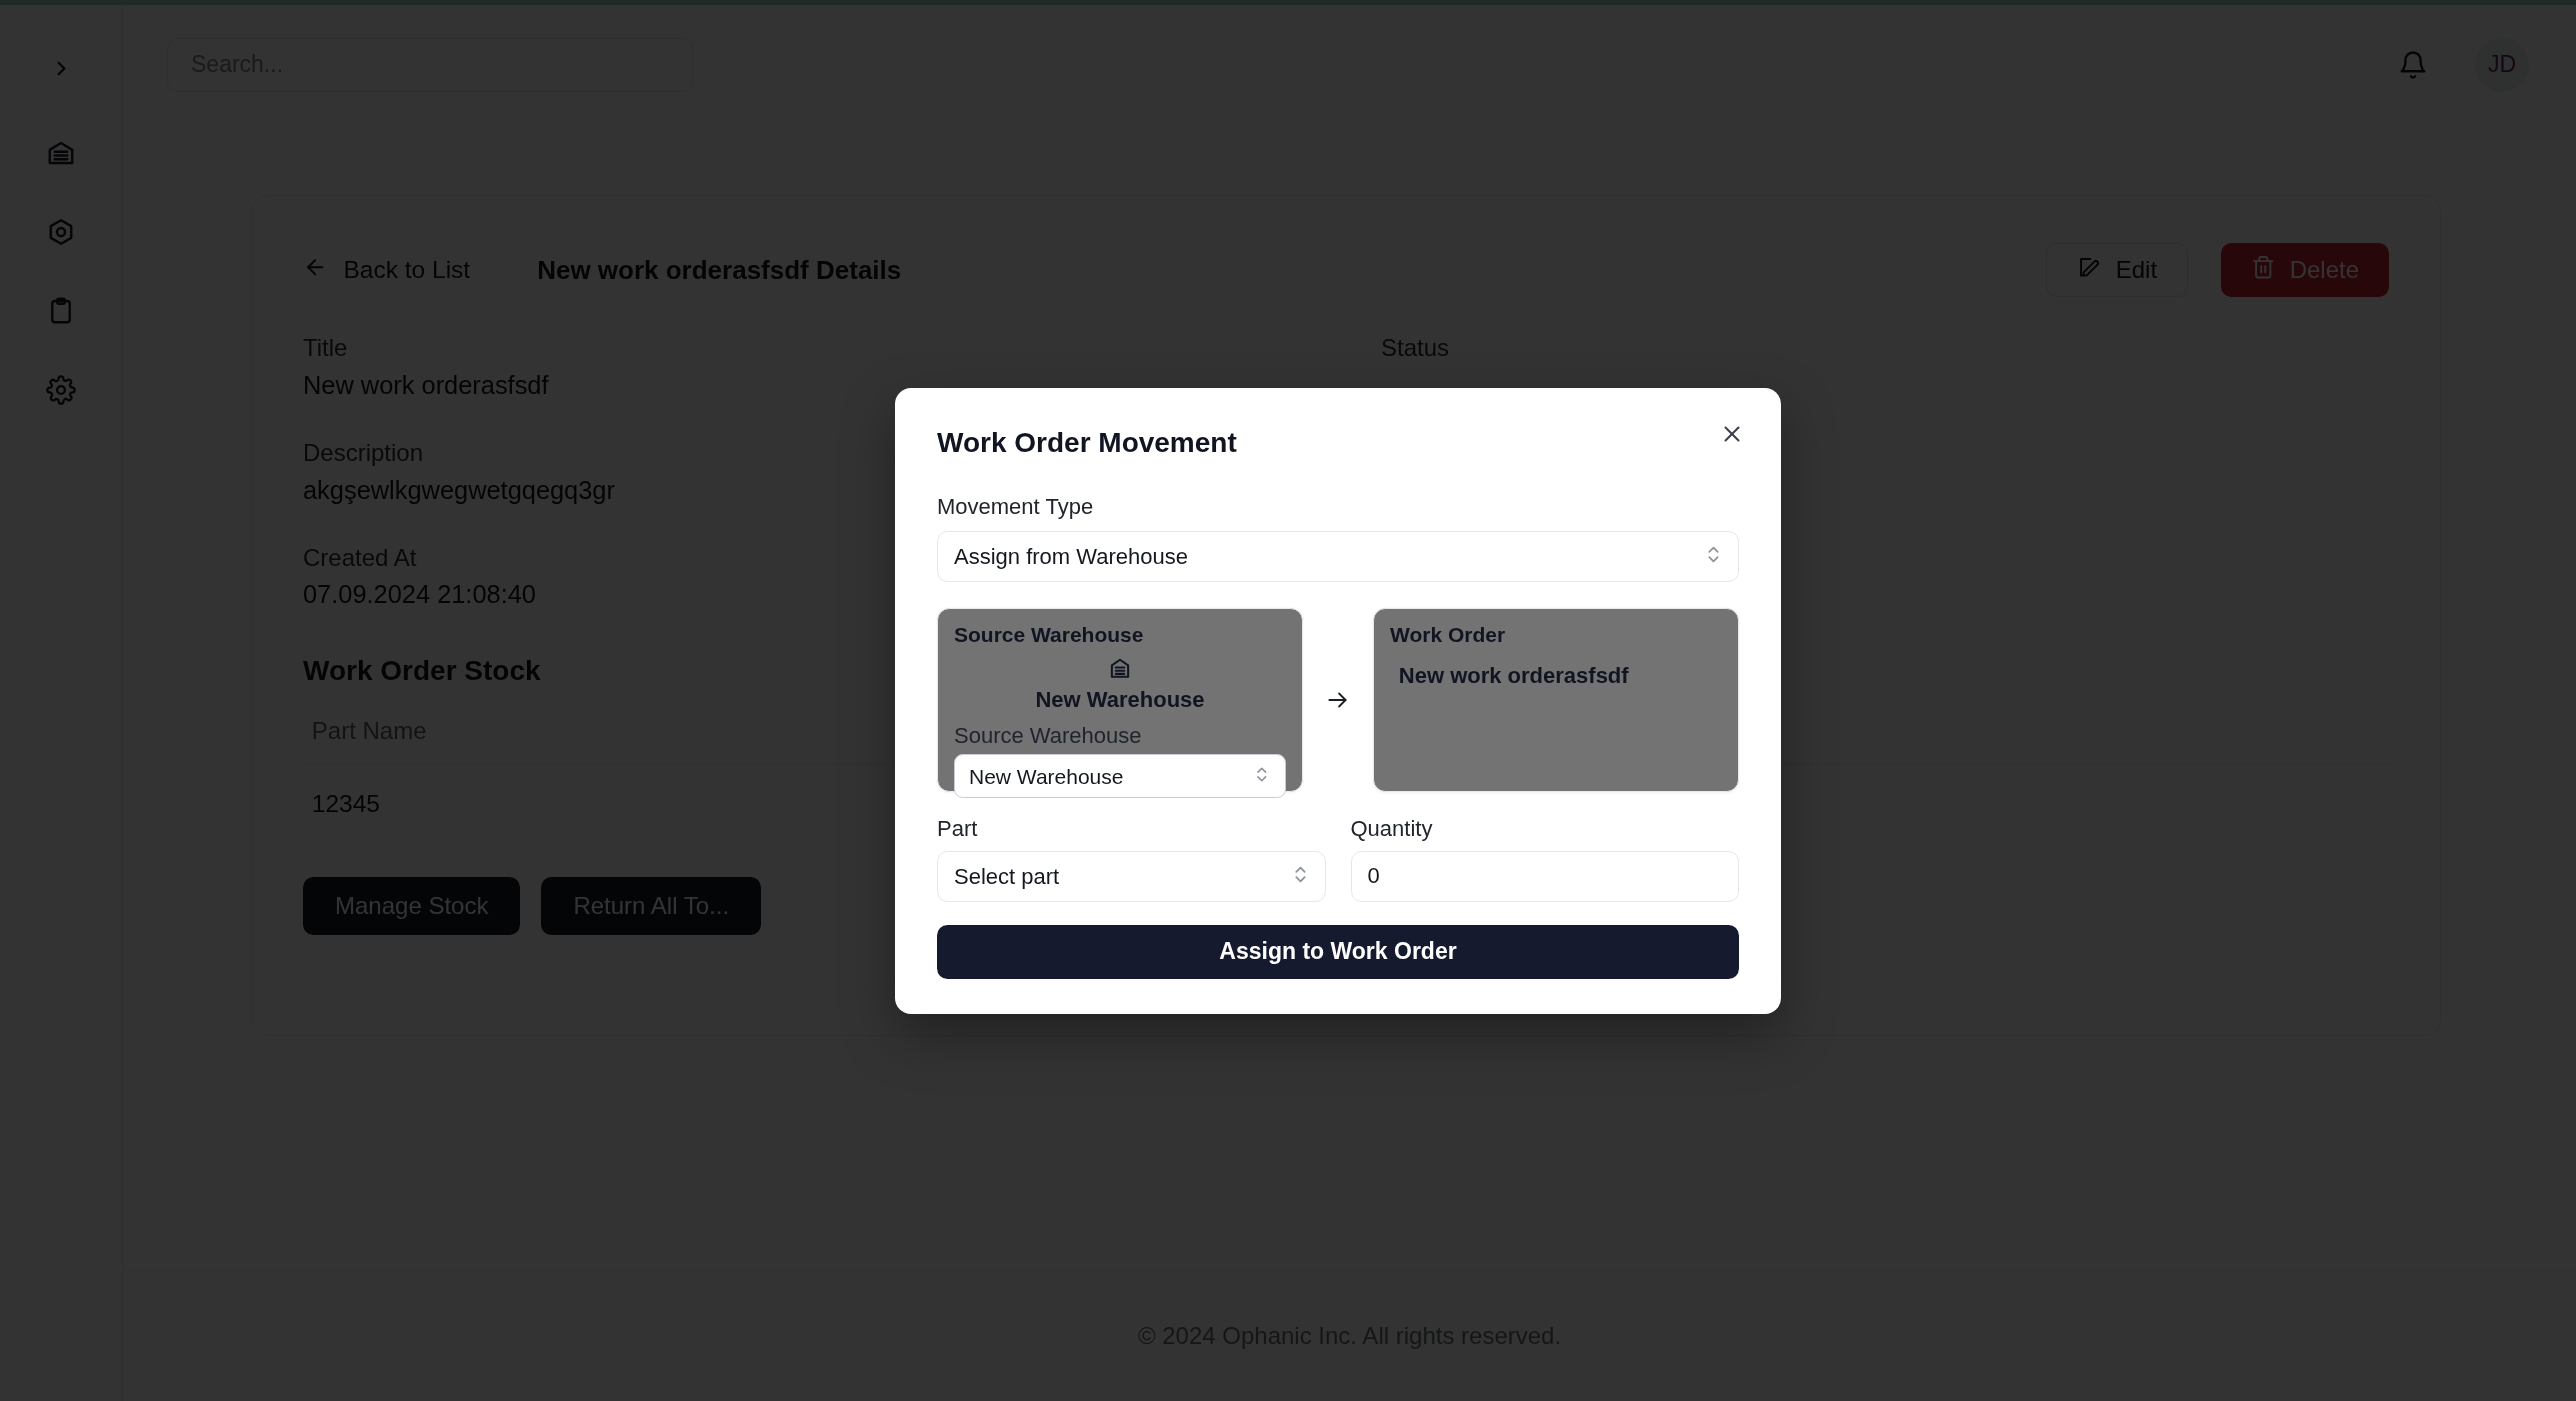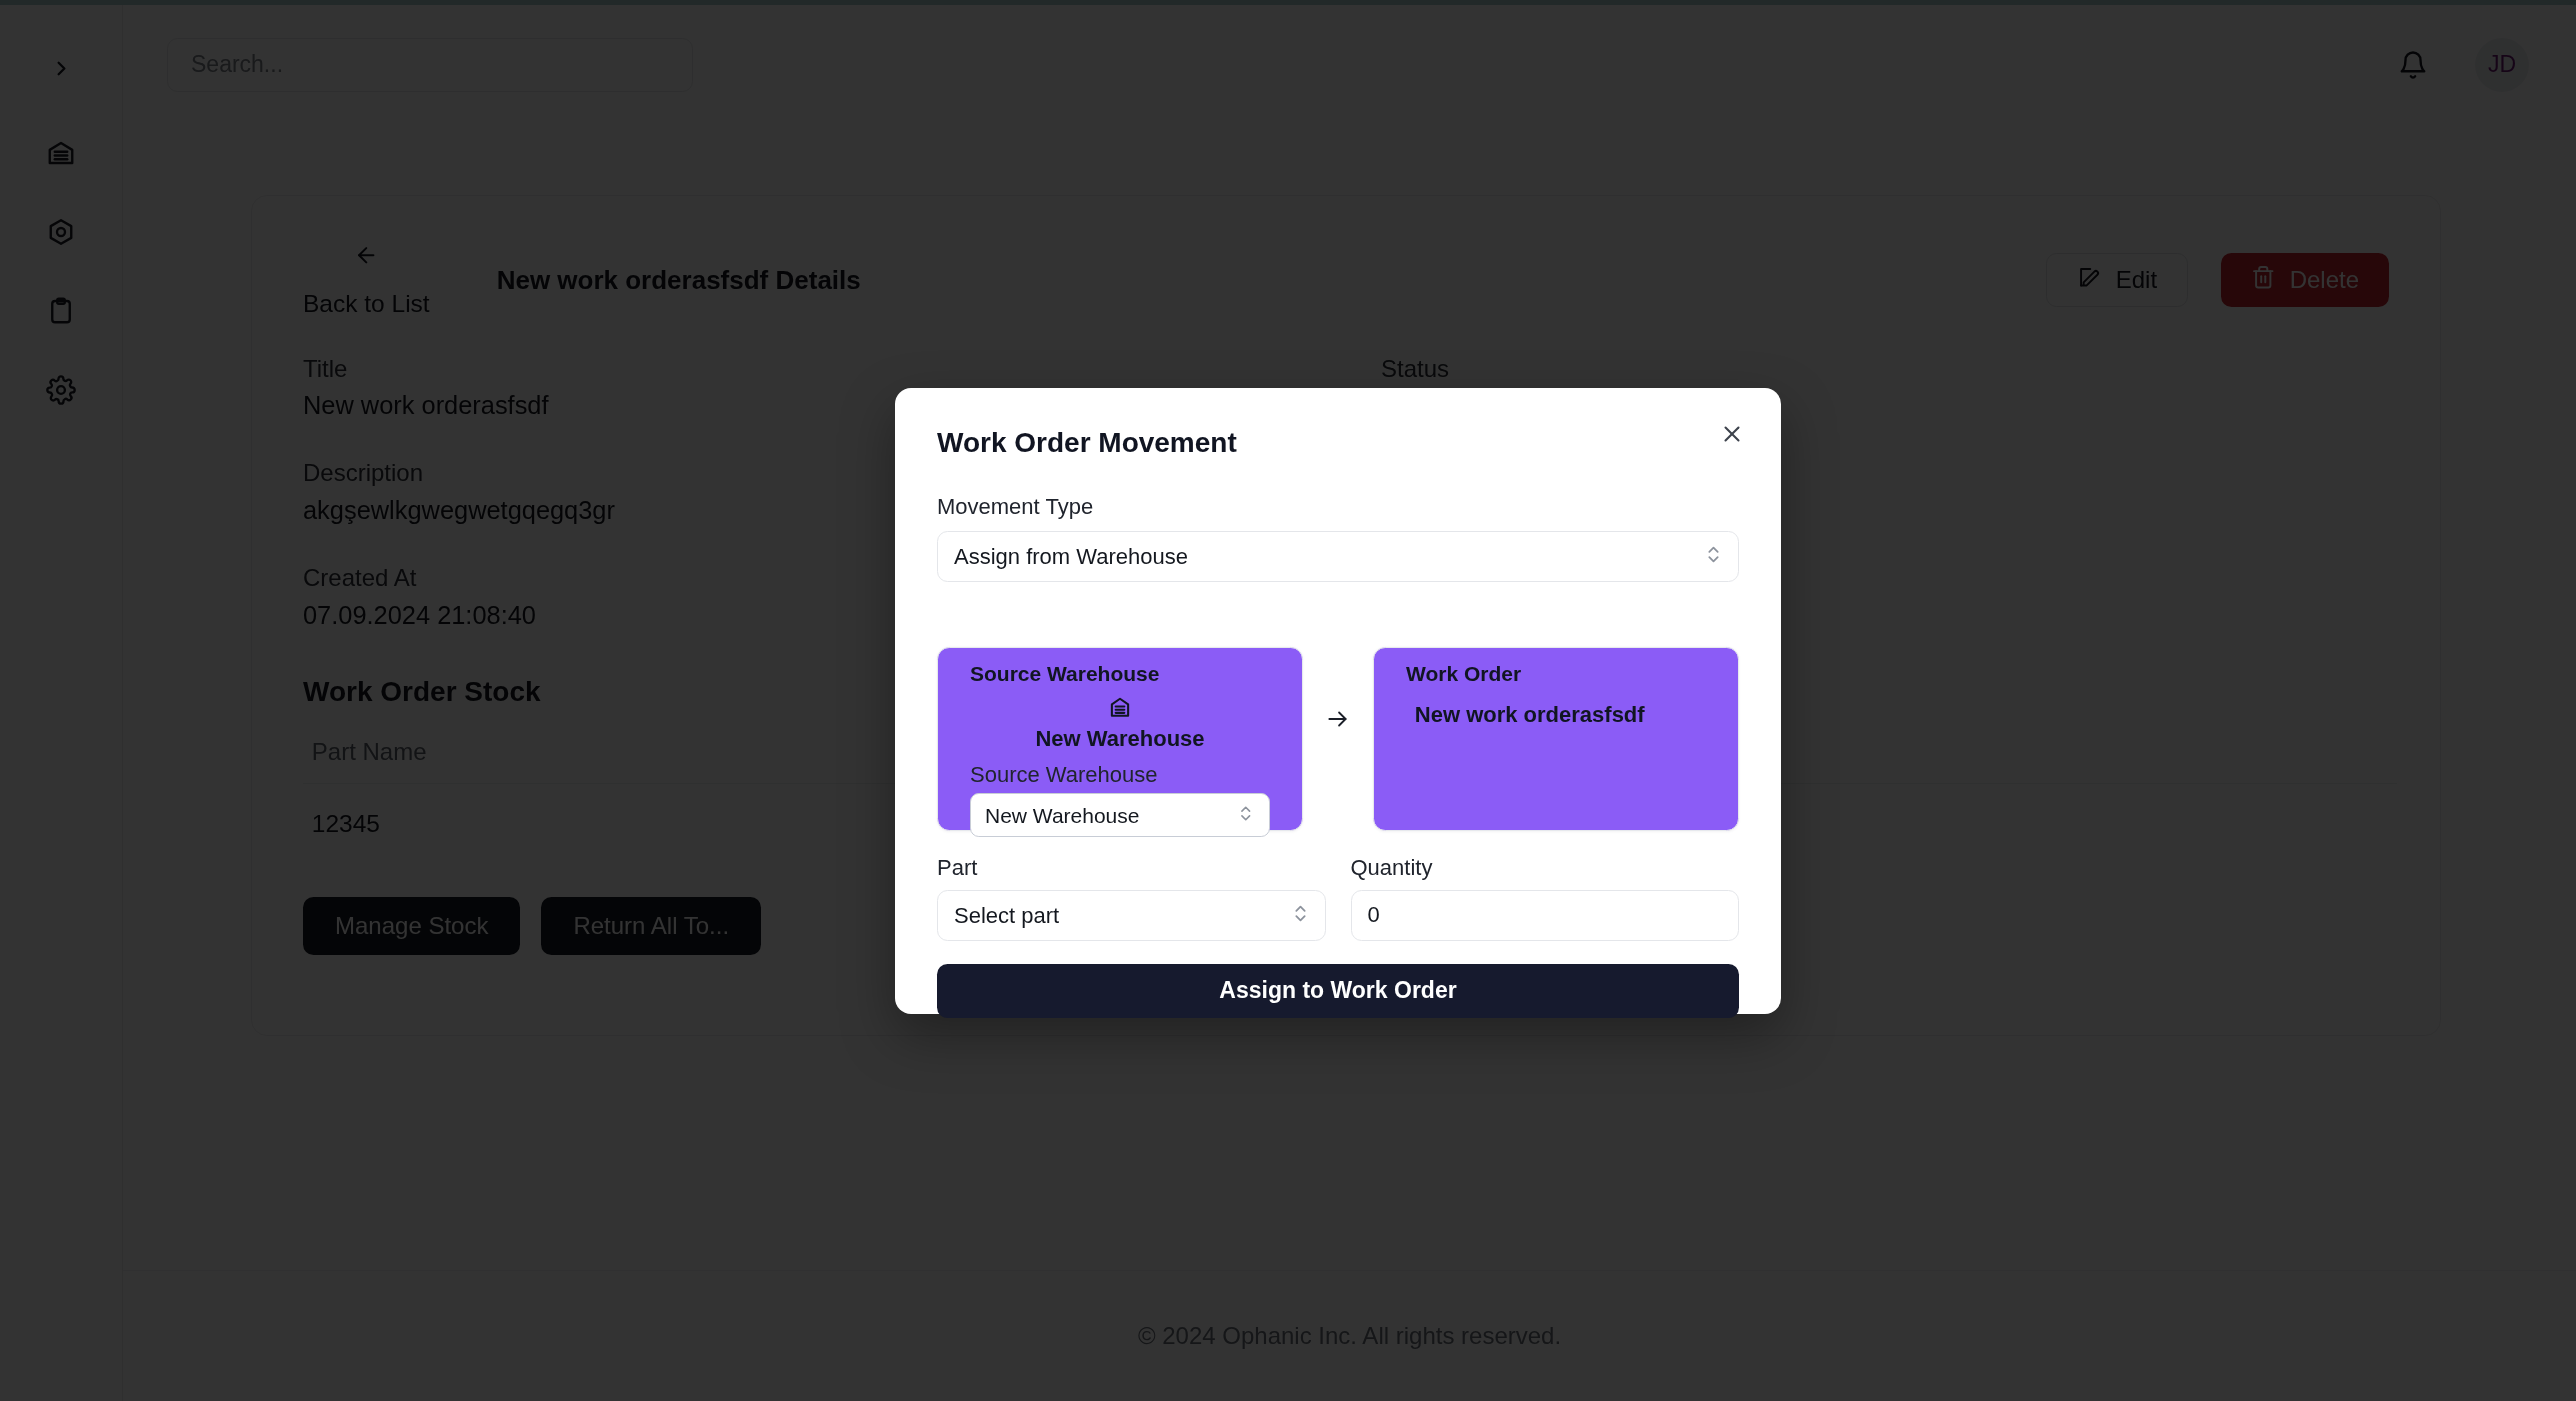--- a/index.html
+++ b/index.html
@@ -72,21 +72,21 @@
     background: #ffffff;
     border: 0.9px solid #ececee;
     border-radius: 16px;
   }
   #detail-header {
     display: flex; align-items: center;
     padding: 47px 51px 0 51px;
   }
   #back-to-list {
     display: flex; align-items: center; gap: 16px;
-    font-size: 24.5px; color: #15181f; cursor: pointer; flex-direction: column;
+    font-size: 24.5px; color: #15181f; cursor: pointer;
   }
   #detail-title {
     margin-left: 67px; font-size: 26px; font-weight: 700; color: #15181f;
   }
   #header-actions { margin-left: auto; display: flex; gap: 33px; }
   .btn {
     display: flex; align-items: center; justify-content: center; gap: 14px;
     font-size: 24px; border-radius: 10.5px; cursor: pointer;
     height: 54px; padding: 0 30px;
   }
@@ -167,23 +167,22 @@
     position: absolute; right: 16px; top: 50%; transform: translateY(-50%);
     pointer-events: none; color: #8d939d;
   }
 
   #transfer-row {
     display: flex; align-items: center; gap: 17.5px; margin-top: 26px;
   }
   .transfer-card {
     flex: 1; height: 184px;
     border: 0.9px solid #e7e9ed; border-radius: 12.3px;
-    background: #8b5cf6; padding: 14px 32px;
+    background: #737373; padding: 14px 16px;
     box-shadow: 0 0.9px 2.6px rgba(16,24,40,0.05);
-    margin-top: 39px;
   }
   .transfer-card-title { font-size: 21px; font-weight: 700; color: #111522; }
   .wh-icon-row { display: flex; justify-content: center; margin-top: 8.8px; color: #111522; }
   .wh-name { text-align: center; font-size: 22px; font-weight: 700; color: #111522; margin-top: 5.3px; }
   .sub-label { font-size: 22px; color: #20242d; margin-top: 10.5px; }
   .src-select-wrap { position: relative; margin-top: 5.3px; }
   select.src-select {
     -webkit-appearance: none; appearance: none;
     width: 100%; height: 44px;
     border: 0.9px solid #c8cdd6; border-radius: 8.8px;

